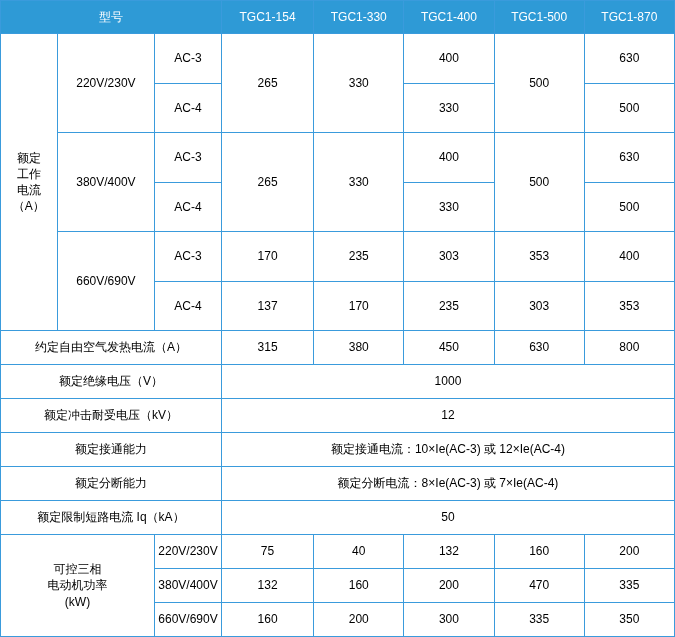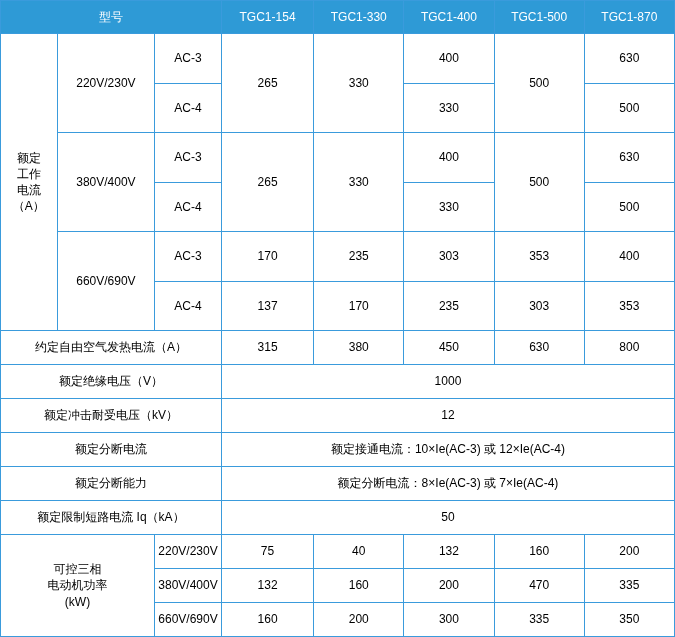--- a/index.html
+++ b/index.html
@@ -155,21 +155,21 @@
       <td class="rowlabel" colspan="3">额定绝缘电压（V）</td>
       <td class="val" colspan="5">1000</td>
     </tr>
 
     <tr class="tall">
       <td class="rowlabel" colspan="3">额定冲击耐受电压（kV）</td>
       <td class="val" colspan="5">12</td>
     </tr>
 
     <tr class="tall">
-      <td class="rowlabel" colspan="3">额定分断电流</td>
+      <td class="rowlabel" colspan="3">额定接通能力</td>
       <td class="wide" colspan="5">额定接通电流：10×Ie(AC-3) 或 12×Ie(AC-4)</td>
     </tr>
 
     <tr class="tall">
       <td class="rowlabel" colspan="3">额定分断能力</td>
       <td class="wide" colspan="5">额定分断电流：8×Ie(AC-3) 或 7×Ie(AC-4)</td>
     </tr>
 
     <tr class="tall">
       <td class="rowlabel" colspan="3">额定限制短路电流 Iq（kA）</td>

